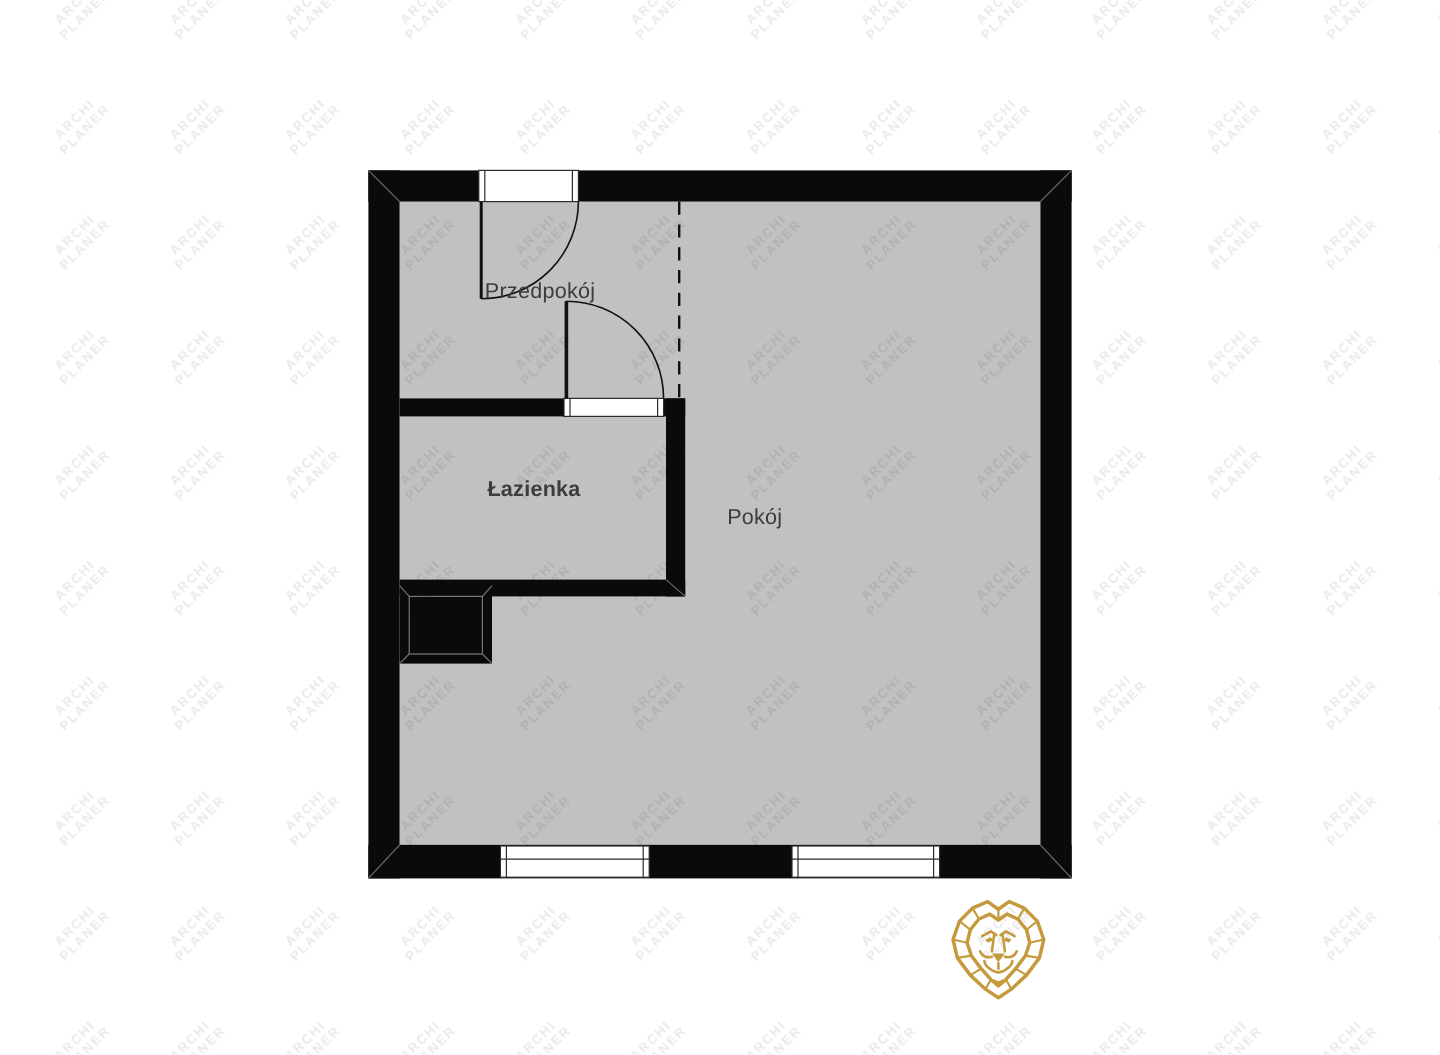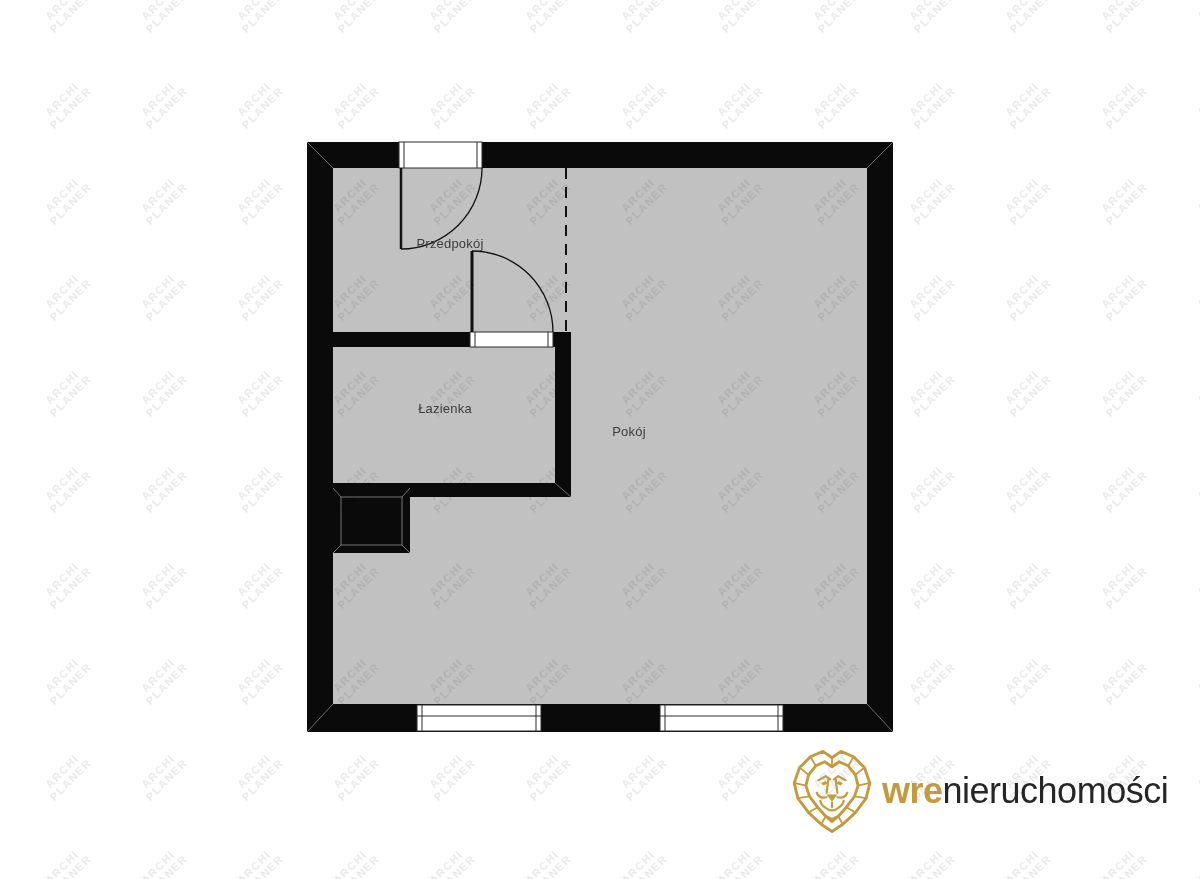--- a/index.html
+++ b/index.html
@@ -4,21 +4,21 @@
 <style>
   html,body{margin:0;padding:0;}
   body{
     width:1200px;height:879px;position:relative;overflow:hidden;
     background:#ffffff;
     font-family:"Liberation Sans", sans-serif;
   }
   #plan-svg{position:absolute;left:0;top:0;}
   .room-label{
     position:absolute;transform:translate(-50%,-50%);
-    font-size:13px;color:#3c3c3c;letter-spacing:.2px;white-space:nowrap;
+    font-size:18px;color:#3c3c3c;letter-spacing:.2px;white-space:nowrap;
     z-index:5;
   }
   #brand{
     position:absolute;left:787px;top:745px;height:92px;
     display:flex;align-items:center;gap:5px;z-index:6;
   }
   #brand .brand-text{
     font-size:36px;letter-spacing:-0.5px;line-height:1;white-space:nowrap;
   }
   #brand .brand-bold{color:#c49a3c;font-weight:bold;}
@@ -103,21 +103,21 @@
       <line x1="660" y1="716" x2="783" y2="716" stroke="#2b2b2b" stroke-width="1"></line>
       <line x1="665" y1="705" x2="665" y2="731" stroke="#2b2b2b" stroke-width="1"></line>
       <line x1="778" y1="705" x2="778" y2="731" stroke="#2b2b2b" stroke-width="1"></line>
     </g>
   </g>
 
   <rect x="0" y="0" width="1200" height="879" fill="url(#wm)"></rect>
 </svg>
 
 <div class="room-label" style="left:450px;top:243px;">Przedpokój</div>
-<div class="room-label" style="left:445px;top:408px;">Łazienka</div>
+<div class="room-label" style="left:445px;top:408px;font-weight:bold;">Łazienka</div>
 <div class="room-label" style="left:601px;top:431px;margin-left:28px;">Pokój</div>
 
 <div id="brand">
   <svg width="90" height="92" viewBox="0 0 100 100">
     <g fill="none" stroke="#c49a3c" stroke-width="3.2" stroke-linejoin="round" stroke-linecap="round">
 
       <path d="M50,13 L60,6 L74,12 L86,24 L92,41 L88,58 L76,74 L62,87 L50,95 L38,87 L24,74 L12,58 L8,41 L14,24 L26,12 L40,6 Z"></path>
 
       <path d="M50,23 L58,17.5 L68,22 L76,32 L79,44 L75,56 L66,68 L57,78 L50,84 L43,78 L34,68 L25,56 L21,44 L24,32 L32,22 L42,17.5 Z"></path>
 
@@ -153,16 +153,13 @@
         <path d="M46,79 Q50,82.5 54,79"></path>
       </g>
     </g>
 
     <g fill="#c49a3c" stroke="none">
       <polygon points="38,41 43,39 45,42 40,44"></polygon>
       <polygon points="62,41 57,39 55,42 60,44"></polygon>
       <polygon points="44,54 56,54 50,62"></polygon>
     </g>
   </svg>
-  <div class="brand-text">
-    <span class="brand-bold">wre</span><span class="brand-rest">nieruchomości</span>
-  </div>
 </div>
 
 </body></html>

